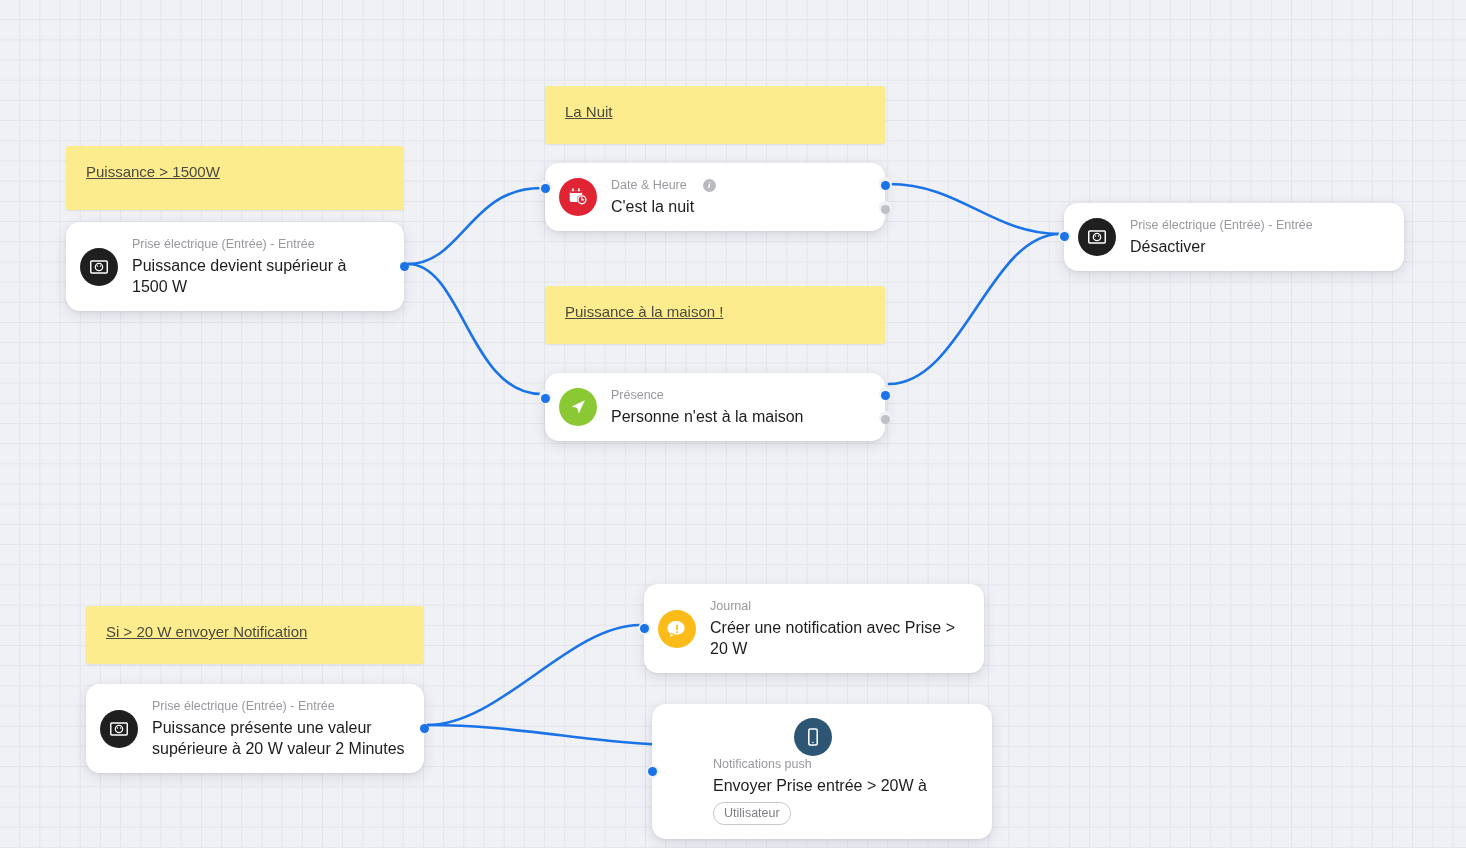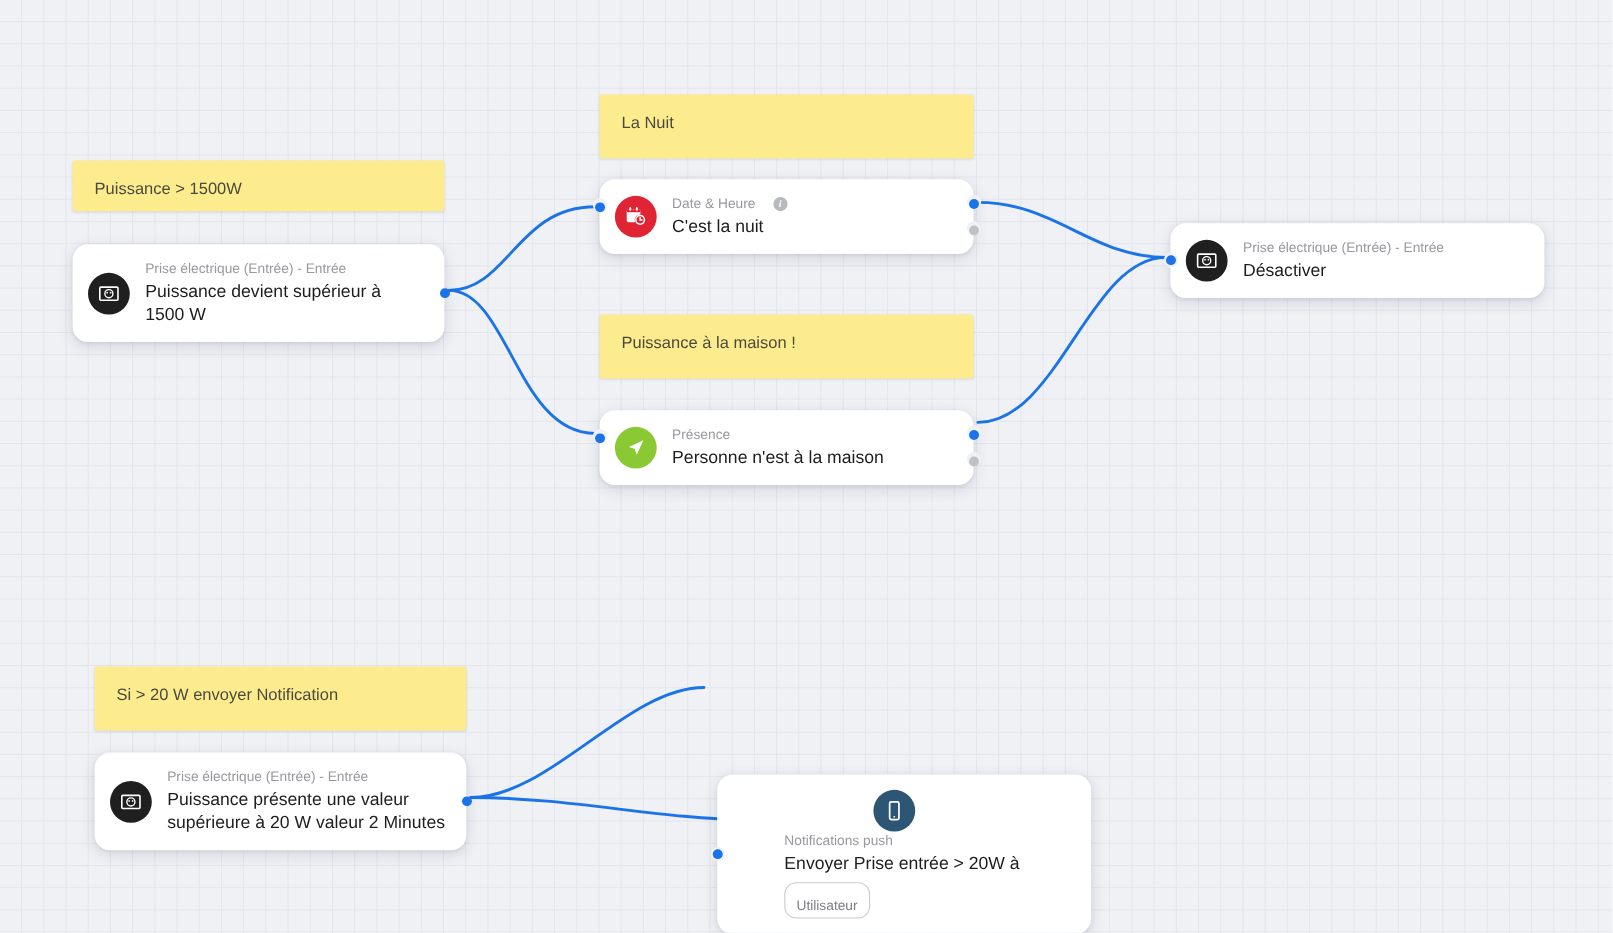--- a/index.html
+++ b/index.html
@@ -37,20 +37,21 @@
   .sticky {
     position: absolute;
     background: #fcec8d;
     color: #4b4a3f;
     font-size: 15px;
     line-height: 1.3;
     padding: 16px 20px;
     border-radius: 3px;
     z-index: 2;
     box-shadow: 0 1px 2px rgba(60,60,70,0.10);
+    text-decoration: underline;
   }
 
   
   .node {
     position: absolute;
     background: #ffffff;
     border-radius: 14px;
     box-shadow: 0 4px 14px rgba(40,45,70,0.12), 0 1px 3px rgba(40,45,70,0.08);
     display: flex;
     align-items: center;
@@ -101,21 +102,21 @@
     font-weight: bold;
     align-items: center;
     justify-content: center;
     font-style: italic;
     font-family: "Liberation Serif", serif;
   }
 
   .chip {
     display: inline-block;
     margin-top: 6px;
-    padding: 12px 10px 3px;
+    padding: 2px 10px 3px;
     border: 1px solid #c9cacf;
     border-radius: 11px;
     font-size: 12.5px;
     color: #7e7f85;
     line-height: 1.3;
     text-align: center;
   }
 
   
   .port {
@@ -141,21 +142,21 @@
 
   
   #node-power-trigger   { left: 66px;  top: 222px; width: 338px; }
   #node-datetime        { left: 545px; top: 163px; width: 340px; }
   #node-presence        { left: 545px; top: 373px; width: 340px; }
   #node-deactivate      { left: 1064px;top: 203px; width: 340px; }
   #node-power-trigger-2 { left: 86px;  top: 684px; width: 338px; }
   #node-journal         { left: 644px; top: 584px; width: 340px; }
   #node-push            { left: 652px; top: 704px; width: 340px; flex-direction: column; }
 
-  #sticky-1 { left: 66px;  top: 146px; width: 338px; height: 46px; }
+  #sticky-1 { left: 66px;  top: 146px; width: 338px; height: 64px; }
   #sticky-2 { left: 545px; top: 86px;  width: 340px; height: 58px; }
   #sticky-3 { left: 545px; top: 286px; width: 340px; height: 58px; }
   #sticky-4 { left: 86px;  top: 606px; width: 338px; height: 58px; }
 </style>
 </head>
 <body>
 
 <div id="canvas">
 
   <svg id="edge-layer" viewBox="0 0 1466 848" xmlns="http://www.w3.org/2000/svg">
@@ -282,20 +283,39 @@
         <span>Prise électrique (Entrée) - Entrée</span>
       </div>
       <div class="node-title">
         <span>Puissance présente une valeur supérieure à </span><b>20 W</b><span> valeur </span><b>2</b>
         <b>Minutes</b>
       </div>
     </div>
     <div class="port out" style="right:-5px; top:50%; margin-top:-4.5px;"></div>
   </div>
 
+  <div class="node" id="node-journal">
+    <div class="notch" style="left:-6.5px; top:50%; margin-top:-6.5px;"></div>
+    <div class="node-icon" style="background:#fbbc19;">
+      <svg width="22" height="22" viewBox="0 0 24 24">
+        <path d="M12 3.4 a8.2 7.4 0 1 1 -6.1 12.3 L4.2 20.4 L8.6 18.9 A8.2 7.4 0 0 1 12 3.4 Z" fill="#ffffff"></path>
+        <rect x="11.05" y="7.2" width="1.9" height="6.1" rx="0.95" fill="#fbbc19"></rect>
+        <circle cx="12" cy="15.5" r="1.1" fill="#fbbc19"></circle>
+      </svg>
+    </div>
+    <div class="node-body">
+      <div class="node-kicker">
+        <span>Journal</span>
+      </div>
+      <div class="node-title">
+        <span>Créer une notification avec </span><b>Prise &gt; 20 W</b>
+      </div>
+    </div>
+    <div class="port in" style="left:-4.5px; top:50%; margin-top:-4.5px;"></div>
+  </div>
 
   <div class="node" id="node-push">
     <div class="notch" style="left:-6.5px; top:50%; margin-top:-6.5px;"></div>
     <div class="node-icon" style="background:#2d5674;">
       <svg width="22" height="22" viewBox="0 0 24 24">
         <rect x="7.4" y="3.2" width="9.2" height="17.6" rx="1.6" fill="none" stroke="#ffffff" stroke-width="1.7"></rect>
         <circle cx="12" cy="18.1" r="0.85" fill="#ffffff"></circle>
       </svg>
     </div>
     <div class="node-body">

